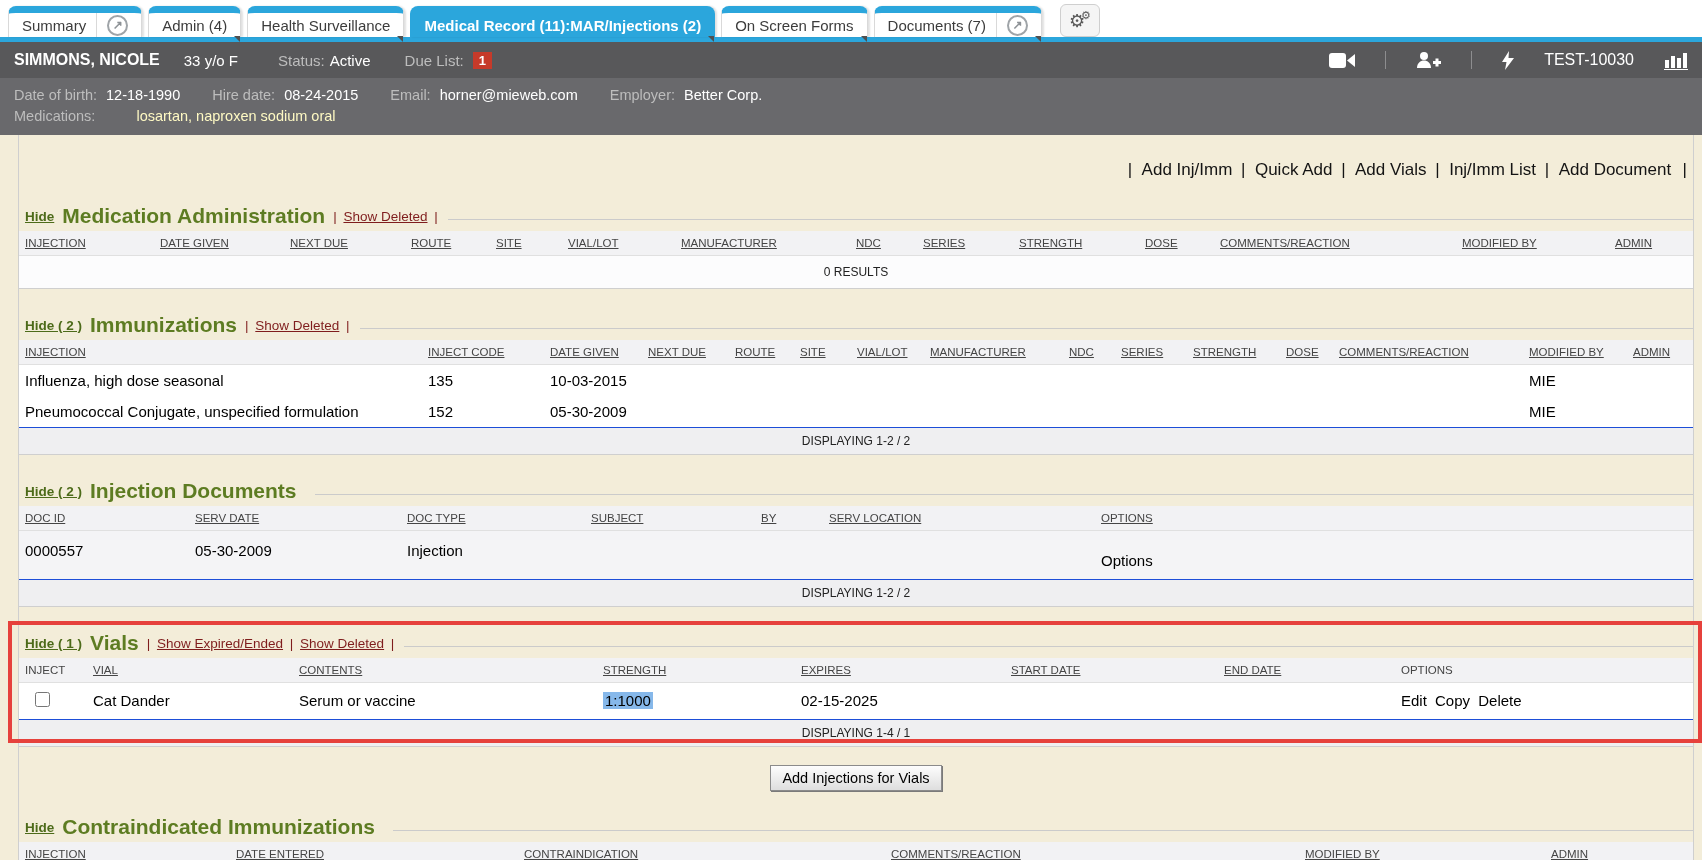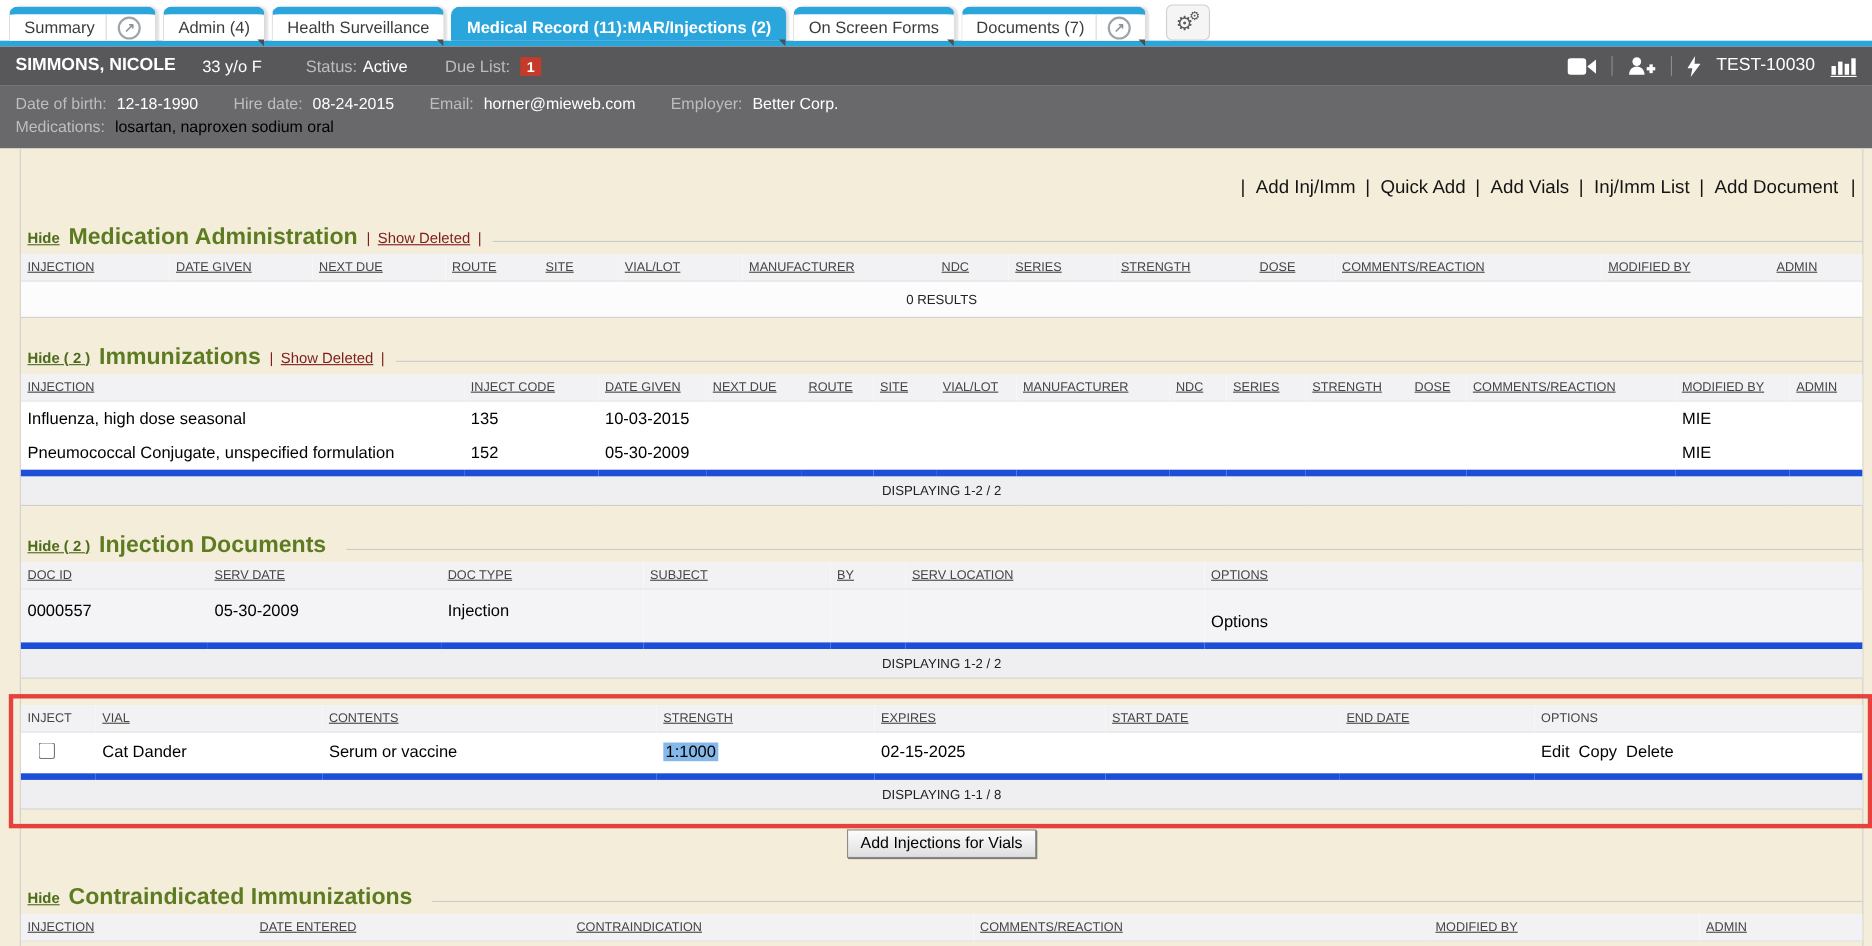--- a/index.html
+++ b/index.html
@@ -36,28 +36,28 @@
 
   
   .pbar{ height:36px; background:#58585a; color:#fff; display:flex;
          align-items:center; padding:0 14px; font-size:15px; }
   .p-name{ font-weight:bold; font-size:16px; margin-right:24px; }
   .p-age{ margin-right:40px; }
   .g-lbl{ color:#bdbdbd; margin-right:5px; }
   .p-status-val{ margin-right:34px; }
   .badge{ background:#c63a2a; color:#fff; font-weight:bold; font-size:13px;
           padding:1px 6px; margin-left:4px; display:inline-block; }
-  .p-right{ margin-left:auto; display:flex; align-items:center; gap:14px; }
+  .p-right{ margin-left:auto; display:flex; align-items:center; gap:30px; }
   .vdiv{ width:1px; height:18px; background:#8d8d8f; }
   .chart-id{ font-size:16px; }
   .icon-btn{ display:flex; align-items:center; cursor:pointer; }
 
   .ibar{ background:#69696c; color:#fff; padding:7px 14px 8px; font-size:14.5px; line-height:21px; }
   .ibar .val{ margin-right:28px;text-align:center; }
-  .med-links{ color:#000000; cursor:pointer; }
+  .med-links{ color:#fef9c3; cursor:pointer;margin-left:32px; }
 
   
   .main{ background:#f3edd9; height:730px; overflow:hidden; }
   .content{ position:relative; margin:0 8px 0 18px; height:100%;
             border-left:1px solid #cfcfcf; border-right:1px solid #cfcfcf; }
 
   .action-links{ text-align:right; padding:25px 6px 0 0; font-size:17px; color:#141414; }
   .action-links a{ margin:0 2px; }
   .action-links a::before{ content:"|\00a0\00a0"; color:#141414; }
   .action-links::after{ content:"\00a0|"; }
@@ -74,21 +74,21 @@
   table{ width:100%; border-collapse:collapse; table-layout:fixed;
          background:#fff; border-bottom:1px solid #cfcfcf; }
   thead th{ background:#f2f2f4; font-size:11.5px; font-weight:normal; color:#454545;
             text-align:left; padding:6px 4px 6px 6px; text-decoration:underline;
             border-bottom:1px solid #e0e0e0; white-space:nowrap; overflow:hidden; }
   thead th.nolink{ text-decoration:none; }
   tbody td{ font-size:15px; color:#000; padding:7px 4px 7px 6px;
             white-space:nowrap; overflow:hidden; vertical-align:top; }
   tr.alt td{ background:#f4f4f6; }
   td.empty-msg{ text-align:center; font-size:12px; color:#222; padding:9px 0; background:#fcfcfd; }
-  tr.tfoot td{ background:#efeff1; border-top:6px solid #1d4ed8; text-align:center;
+  tr.tfoot td{ background:#efeff1; border-top:1px solid #1d4ed8; text-align:center;
                font-size:12px; color:#222; padding:6px 0; }
 
   .docrow td{ padding-top:11px; padding-bottom:20px; }
   .docrow td.opt-cell{ padding-top:21px; padding-bottom:10px; }
 
   
   .vials-wrap{ position:relative; }
   .red-box{ position:absolute; left:-11px; right:-9px; top:-10px; height:122px;
             border:4px solid #e6413c; pointer-events:none; z-index:5; }
   .vial-row td{ padding-top:9px; padding-bottom:9px; }
@@ -380,20 +380,28 @@
         </tr>
         <tr class="tfoot">
           <td colspan="7">DISPLAYING 1-2 / 2</td>
         </tr>
       </tbody>
     </table>
   </div>
 
   <div class="section vials-wrap">
     <div class="red-box"></div>
+    <div class="sec-head">
+      <a class="hide-link">Hide ( 1 )</a>
+      <span class="sec-title">Vials</span>
+      <span class="sec-links">|
+        <a>Show Expired/Ended</a> |
+        <a>Show Deleted</a> |</span>
+      <span class="sec-rule"></span>
+    </div>
     <table>
       <colgroup>
             <col style="width:68px">
             <col style="width:206px">
             <col style="width:304px">
             <col style="width:198px">
             <col style="width:210px">
             <col style="width:213px">
             <col style="width:177px">
             <col>
@@ -419,21 +427,21 @@
           <td>02-15-2025</td>
           <td></td>
               <td></td>
           <td>
             <a class="opt-link">Edit</a>
             <a class="opt-link">Copy</a>
             <a class="opt-link">Delete</a>
           </td>
         </tr>
         <tr class="tfoot">
-          <td colspan="8">DISPLAYING 1-1 / 8</td>
+          <td colspan="8">DISPLAYING 1-4 / 1</td>
         </tr>
       </tbody>
     </table>
   </div>
 
   <div class="btn-row">
     <button class="btn">Add Injections for Vials</button>
   </div>
 
   <div class="section">

